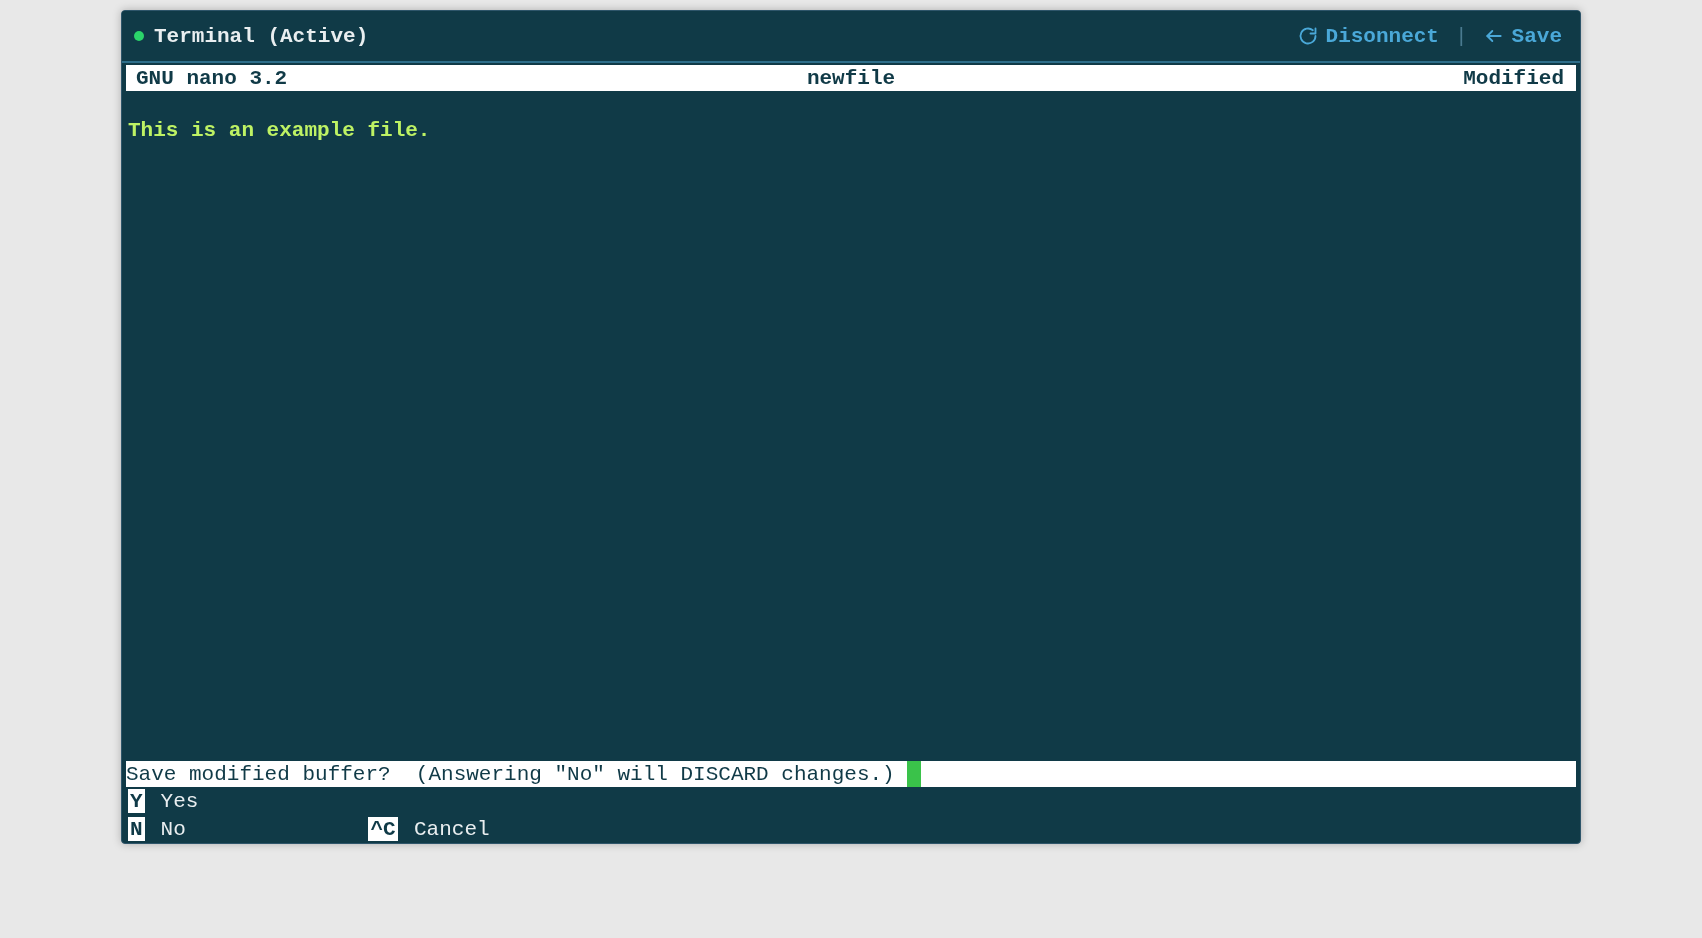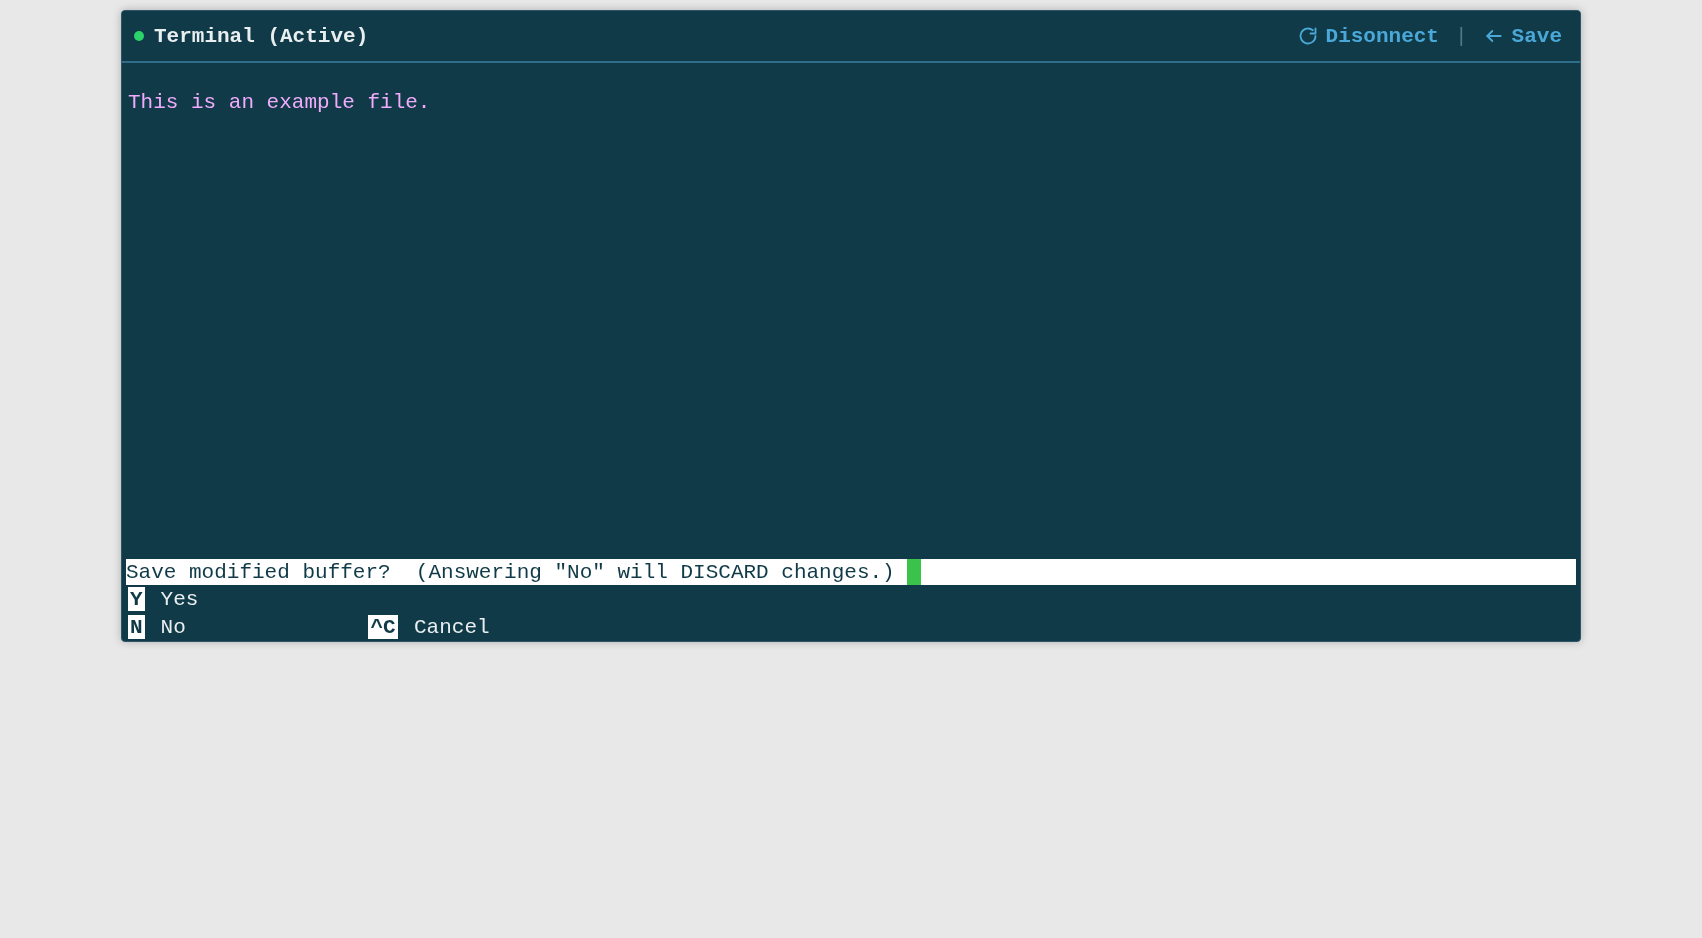--- a/index.html
+++ b/index.html
@@ -4,21 +4,21 @@
 <style>
   * { box-sizing: border-box; margin: 0; padding: 0; }
   html, body {
     width: 100%;
     height: 100%;
     background: #e8e8e8;
     font-family: "Menlo", "Consolas", "Courier New", monospace;
   }
   .window {
     width: 1460px;
-    height: 632px;
+    height: 834px;
     margin: 10px auto;
     background: #103A47;
     border: 1px solid #2e556a;
     border-radius: 4px;
     box-shadow: 0 0 8px rgba(0,0,0,0.25);
     display: flex;
     flex-direction: column;
     overflow: hidden;
   }
   
@@ -93,25 +93,26 @@
     height: 26px;
     position: relative;
   }
   .nano-title-left { position: absolute; left: 10px; }
   .nano-title-center { margin: 0 auto; }
   .nano-title-right { position: absolute; right: 12px; }
 
   
   .editor-body {
     flex: 1;
-    color: #f0abfc;
+    color: #bef264;
     font-size: 21px;
     padding: 28px 6px 0 6px;
     white-space: pre;
     background: #103A47;
+    font-weight: bold;
   }
 
   
   .prompt-line {
     display: flex;
     align-items: stretch;
     height: 26px;
     font-size: 21px;
     font-weight: normal;
     background: #103A47;
@@ -190,20 +191,27 @@
       <span class="header-action">
         <svg class="icon-svg" viewBox="0 0 24 24">
           <line x1="20" y1="12" x2="4" y2="12"></line>
           <polyline points="10 6 4 12 10 18"></polyline>
         </svg>
         <span>Save</span>
       </span>
     </div>
   </div>
 
+  <div class="nano-title">
+    <div class="nano-title-inner">
+      <span class="nano-title-left">GNU nano 3.2</span>
+      <span class="nano-title-center">newfile</span>
+      <span class="nano-title-right">Modified</span>
+    </div>
+  </div>
 
   <div class="editor-body">This is an example file.</div>
 
   <div class="prompt-line">
     <span class="prompt-text">Save modified buffer?  (Answering "No" will DISCARD changes.) </span>
     <span class="cursor-block"></span>
     <span class="prompt-fill"></span>
   </div>
 
   <div class="shortcut-row">

